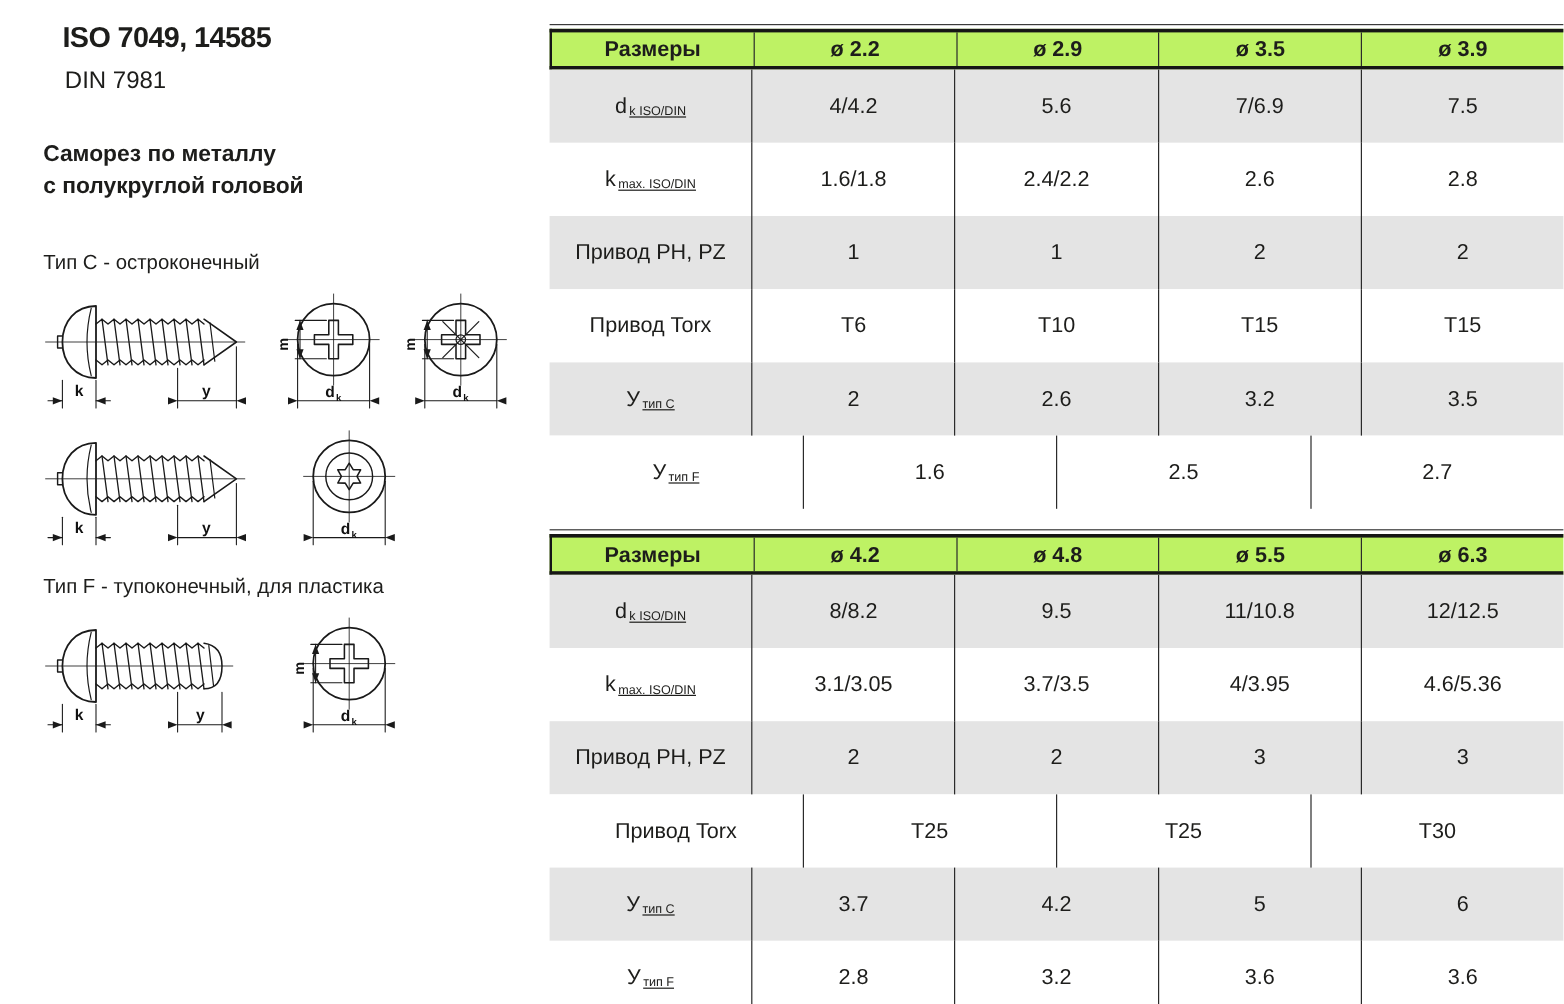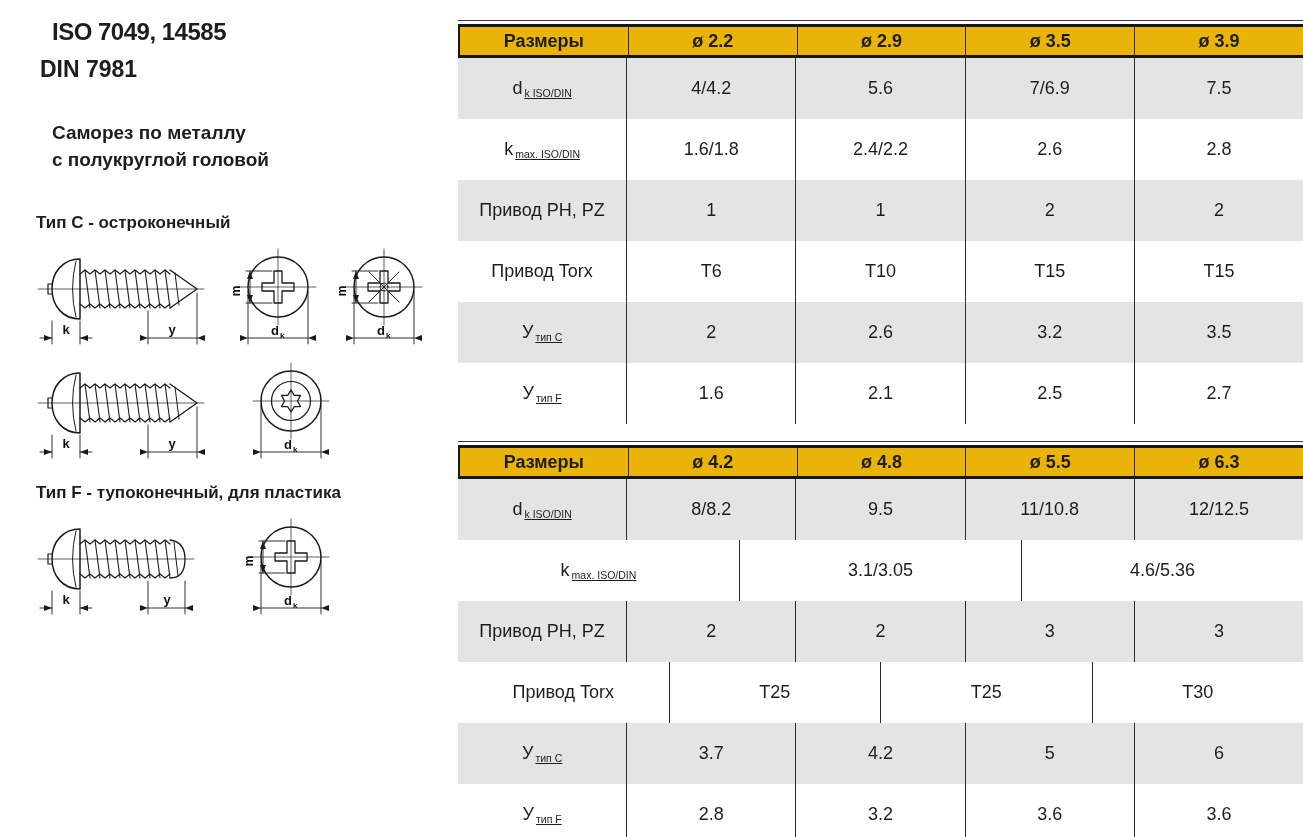--- a/index.html
+++ b/index.html
@@ -4,38 +4,38 @@
 <style>
   html,body{margin:0;padding:0;}
   body{
     width:1303px;height:837px;position:relative;overflow:hidden;
     background:#ffffff;color:#1d1d1b;
     font-family:"Liberation Sans","DejaVu Sans",sans-serif;
   }
   
   .left-panel{position:absolute;left:36px;top:18px;width:415px;}
   .page-title{font-size:24px;font-weight:bold;letter-spacing:-.5px;margin:0 0 10px 16px;}
-  .page-subtitle{font-size:23px;font-weight:bold;margin:0 0 36px 4px;}
-  .desc{font-size:19px;font-weight:bold;line-height:27px;margin:0 0 40px 16px;}
-  .type-label{font-size:17px;font-weight:bold;margin:0 0 14px 0;}
+  .page-subtitle{font-size:20px;font-weight:normal;margin:0 0 36px 18px;}
+  .desc{font-size:19px;font-weight:bold;line-height:27px;margin:0 0 40px 0;}
+  .type-label{font-size:17px;font-weight:normal;margin:0 0 14px 0;}
   .drawing{display:block;margin:0 0 14px 0;}
   .drawing.row2{margin-bottom:22px;}
   svg text{font-family:"Liberation Sans","DejaVu Sans",sans-serif;fill:#111;}
   
   .right-panel{position:absolute;left:458px;top:20px;width:845px;}
   .size-table{border-top:1.5px solid #3a3a3a;padding-top:3px;}
   .size-table + .size-table{margin-top:17px;}
   .trow{display:flex;}
   .tcell{
     flex:1 1 0;box-sizing:border-box;display:flex;align-items:center;justify-content:center;
     border-left:1.5px solid #2b2b2b;font-size:18px;
   }
   .tcell:first-child{border-left:none;}
   .trow.header{
-    background:#eab308;border-top:3px solid #161616;border-bottom:3px solid #161616;
+    background:#bef264;border-top:3px solid #161616;border-bottom:3px solid #161616;
     border-left:2.5px solid #161616;font-weight:bold;
   }
   .trow.header .tcell{height:28px;font-size:18px;}
   .trow.data .tcell{height:61px;}
   .trow.shaded{background:#e4e4e4;}
   .trow.plain{background:#ffffff;}
   .row-label-main{font-size:18px;}
   .row-label-sub{font-size:10.5px;margin-left:2px;position:relative;top:4px;text-decoration:underline;}
 </style>
 </head>
@@ -249,21 +249,20 @@
         <div class="tcell">2.6</div>
         <div class="tcell">3.2</div>
         <div class="tcell">3.5</div>
       </div>
       <div class="trow data plain">
         <div class="tcell">
           <span class="row-label-main">У</span>
           <span class="row-label-sub">тип F</span>
         </div>
         <div class="tcell">1.6</div>
-        <div class="tcell">2.1</div>
         <div class="tcell">2.5</div>
         <div class="tcell">2.7</div>
       </div>
     </div>
     <div class="size-table">
       <div class="trow header">
         <div class="tcell">Размеры</div>
         <div class="tcell">ø 4.2</div>
         <div class="tcell">ø 4.8</div>
         <div class="tcell">ø 5.5</div>
@@ -278,20 +277,22 @@
         <div class="tcell">9.5</div>
         <div class="tcell">11/10.8</div>
         <div class="tcell">12/12.5</div>
       </div>
       <div class="trow data plain">
         <div class="tcell">
           <span class="row-label-main">k</span>
           <span class="row-label-sub">max. ISO/DIN</span>
         </div>
         <div class="tcell">3.1/3.05</div>
+        <div class="tcell">3.7/3.5</div>
+        <div class="tcell">4/3.95</div>
         <div class="tcell">4.6/5.36</div>
       </div>
       <div class="trow data shaded">
         <div class="tcell">
           <span class="row-label-main">Привод PH, PZ</span>
         </div>
         <div class="tcell">2</div>
         <div class="tcell">2</div>
         <div class="tcell">3</div>
         <div class="tcell">3</div>

